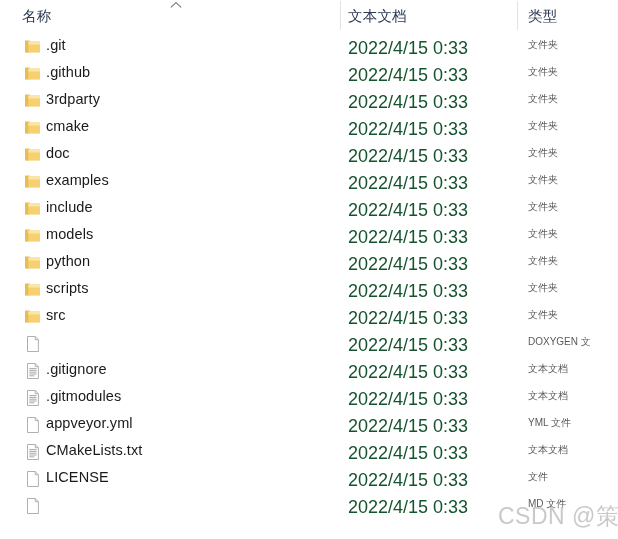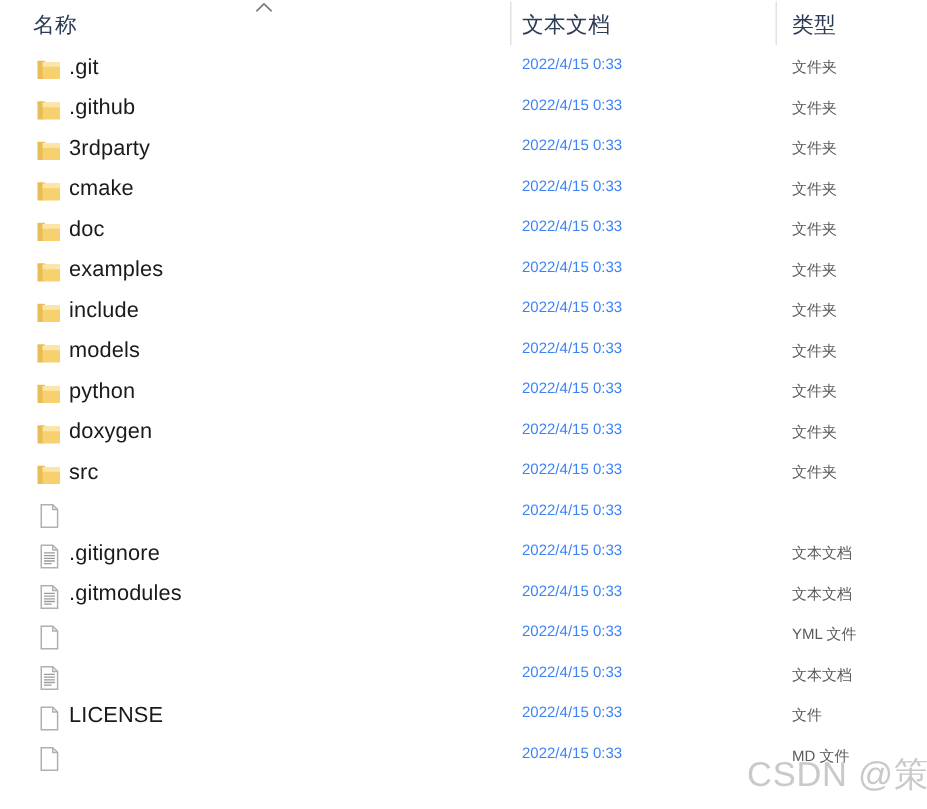--- a/index.html
+++ b/index.html
@@ -73,22 +73,22 @@
     position: absolute;
     left: 46px; top: 4px;
     font-size: 14.5px;
     color: #1a1a1a;
     white-space: nowrap;
     letter-spacing: 0.1px;
   }
   .cell-date {
     position: absolute;
     left: 348px; top: 5px;
-    font-size: 10px;
-    color: #3b82f6;
+    font-size: 18px;
+    color: #14532d;
     white-space: nowrap;
   }
   .cell-type {
     position: absolute;
     left: 528px; top: 5px;
     font-size: 10px;
     color: #5a5a5a;
     white-space: nowrap;
   }
 
@@ -245,21 +245,21 @@
     </div>
     <div class="file-row">
       <span class="cell-icon">
         <svg width="17" height="18" viewBox="0 0 17 18" xmlns="http://www.w3.org/2000/svg">
           <path d="M1 2.5 h4.6 l1.5 1.9 H1 Z" fill="#e9bd55"></path>
           <path d="M1 3.2 h4.2 v11.4 H1 Z" fill="#e9bd55"></path>
           <path d="M4.4 3.4 H16 v11.2 H4.4 Z" fill="#f7d070"></path>
           <path d="M4.4 3.4 H16 v3.1 H4.4 Z" fill="#fbe6a8"></path>
         </svg>
       </span>
-      <span class="cell-name">doxygen</span>
+      <span class="cell-name">scripts</span>
       <span class="cell-date">2022/4/15 0:33</span>
       <span class="cell-type">文件夹</span>
     </div>
     <div class="file-row">
       <span class="cell-icon">
         <svg width="17" height="18" viewBox="0 0 17 18" xmlns="http://www.w3.org/2000/svg">
           <path d="M1 2.5 h4.6 l1.5 1.9 H1 Z" fill="#e9bd55"></path>
           <path d="M1 3.2 h4.2 v11.4 H1 Z" fill="#e9bd55"></path>
           <path d="M4.4 3.4 H16 v11.2 H4.4 Z" fill="#f7d070"></path>
           <path d="M4.4 3.4 H16 v3.1 H4.4 Z" fill="#fbe6a8"></path>
@@ -270,20 +270,21 @@
       <span class="cell-type">文件夹</span>
     </div>
     <div class="file-row">
       <span class="cell-icon">
         <svg width="17" height="18" viewBox="0 0 17 18" xmlns="http://www.w3.org/2000/svg">
           <path d="M3.5 1.5 H11.2 L14.4 4.7 V16.5 H3.5 Z" fill="#ffffff" stroke="#b0b0b0" stroke-width="1"></path>
           <path d="M11.2 1.5 V4.7 H14.4" fill="none" stroke="#b0b0b0" stroke-width="1"></path>
         </svg>
       </span>
       <span class="cell-date">2022/4/15 0:33</span>
+      <span class="cell-type">DOXYGEN 文</span>
     </div>
     <div class="file-row">
       <span class="cell-icon">
         <svg width="17" height="18" viewBox="0 0 17 18" xmlns="http://www.w3.org/2000/svg">
           <path d="M3.5 1.5 H11.2 L14.4 4.7 V16.5 H3.5 Z" fill="#ffffff" stroke="#b0b0b0" stroke-width="1"></path>
           <path d="M11.2 1.5 V4.7 H14.4" fill="none" stroke="#b0b0b0" stroke-width="1"></path>
           <g stroke="#9a9a9a" stroke-width="0.85">
             <line x1="5.3" y1="6.6" x2="12.6" y2="6.6"></line>
             <line x1="5.3" y1="8.4" x2="12.6" y2="8.4"></line>
             <line x1="5.3" y1="10.2" x2="12.6" y2="10.2"></line>
@@ -314,37 +315,39 @@
       <span class="cell-date">2022/4/15 0:33</span>
       <span class="cell-type">文本文档</span>
     </div>
     <div class="file-row">
       <span class="cell-icon">
         <svg width="17" height="18" viewBox="0 0 17 18" xmlns="http://www.w3.org/2000/svg">
           <path d="M3.5 1.5 H11.2 L14.4 4.7 V16.5 H3.5 Z" fill="#ffffff" stroke="#b0b0b0" stroke-width="1"></path>
           <path d="M11.2 1.5 V4.7 H14.4" fill="none" stroke="#b0b0b0" stroke-width="1"></path>
         </svg>
       </span>
+      <span class="cell-name">appveyor.yml</span>
       <span class="cell-date">2022/4/15 0:33</span>
       <span class="cell-type">YML 文件</span>
     </div>
     <div class="file-row">
       <span class="cell-icon">
         <svg width="17" height="18" viewBox="0 0 17 18" xmlns="http://www.w3.org/2000/svg">
           <path d="M3.5 1.5 H11.2 L14.4 4.7 V16.5 H3.5 Z" fill="#ffffff" stroke="#b0b0b0" stroke-width="1"></path>
           <path d="M11.2 1.5 V4.7 H14.4" fill="none" stroke="#b0b0b0" stroke-width="1"></path>
           <g stroke="#9a9a9a" stroke-width="0.85">
             <line x1="5.3" y1="6.6" x2="12.6" y2="6.6"></line>
             <line x1="5.3" y1="8.4" x2="12.6" y2="8.4"></line>
             <line x1="5.3" y1="10.2" x2="12.6" y2="10.2"></line>
             <line x1="5.3" y1="12.0" x2="12.6" y2="12.0"></line>
             <line x1="5.3" y1="13.8" x2="10.4" y2="13.8"></line>
           </g>
         </svg>
       </span>
+      <span class="cell-name">CMakeLists.txt</span>
       <span class="cell-date">2022/4/15 0:33</span>
       <span class="cell-type">文本文档</span>
     </div>
     <div class="file-row">
       <span class="cell-icon">
         <svg width="17" height="18" viewBox="0 0 17 18" xmlns="http://www.w3.org/2000/svg">
           <path d="M3.5 1.5 H11.2 L14.4 4.7 V16.5 H3.5 Z" fill="#ffffff" stroke="#b0b0b0" stroke-width="1"></path>
           <path d="M11.2 1.5 V4.7 H14.4" fill="none" stroke="#b0b0b0" stroke-width="1"></path>
         </svg>
       </span>

